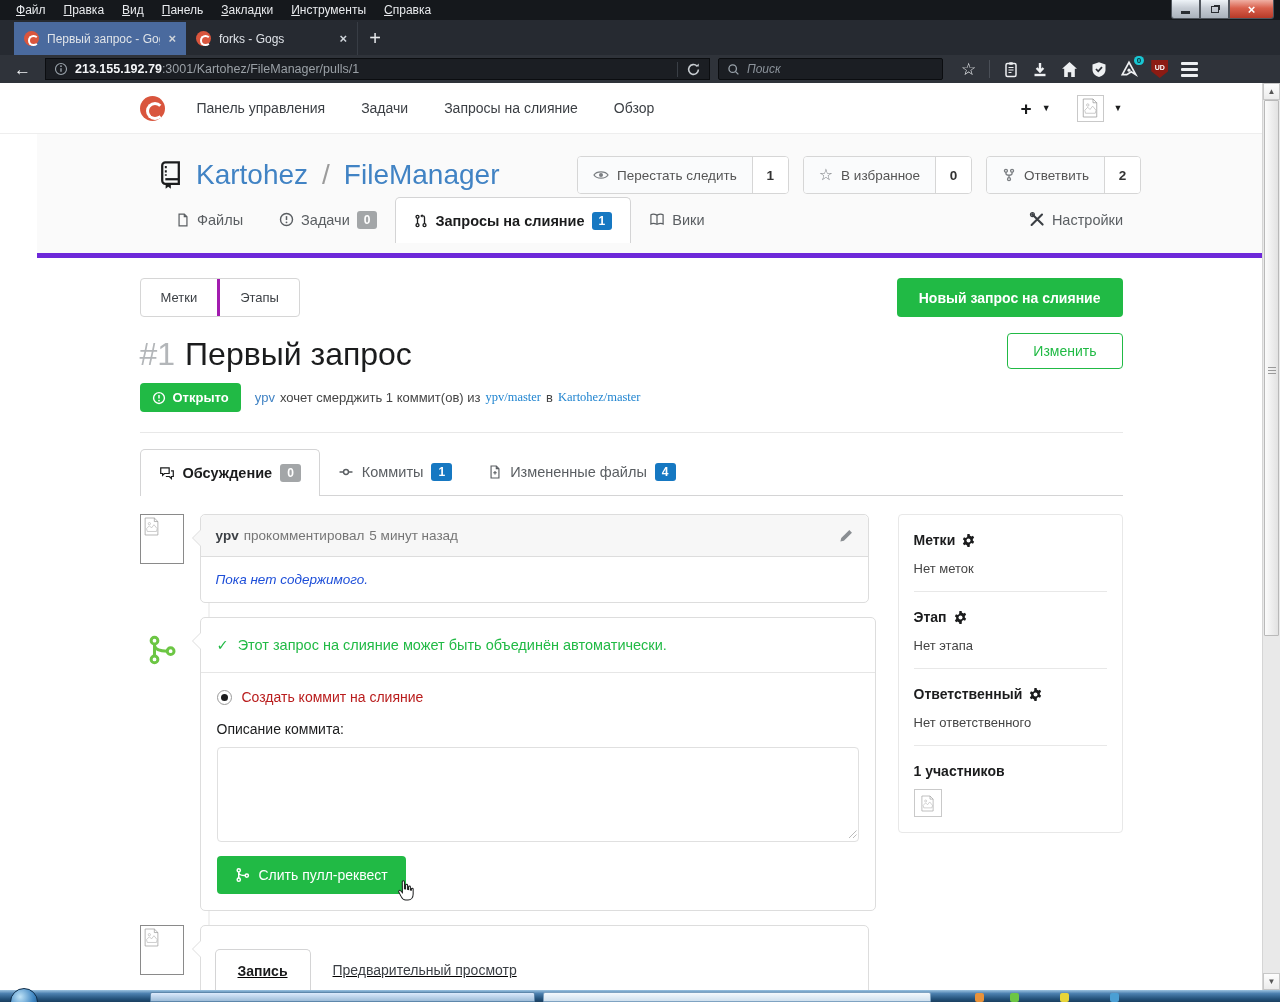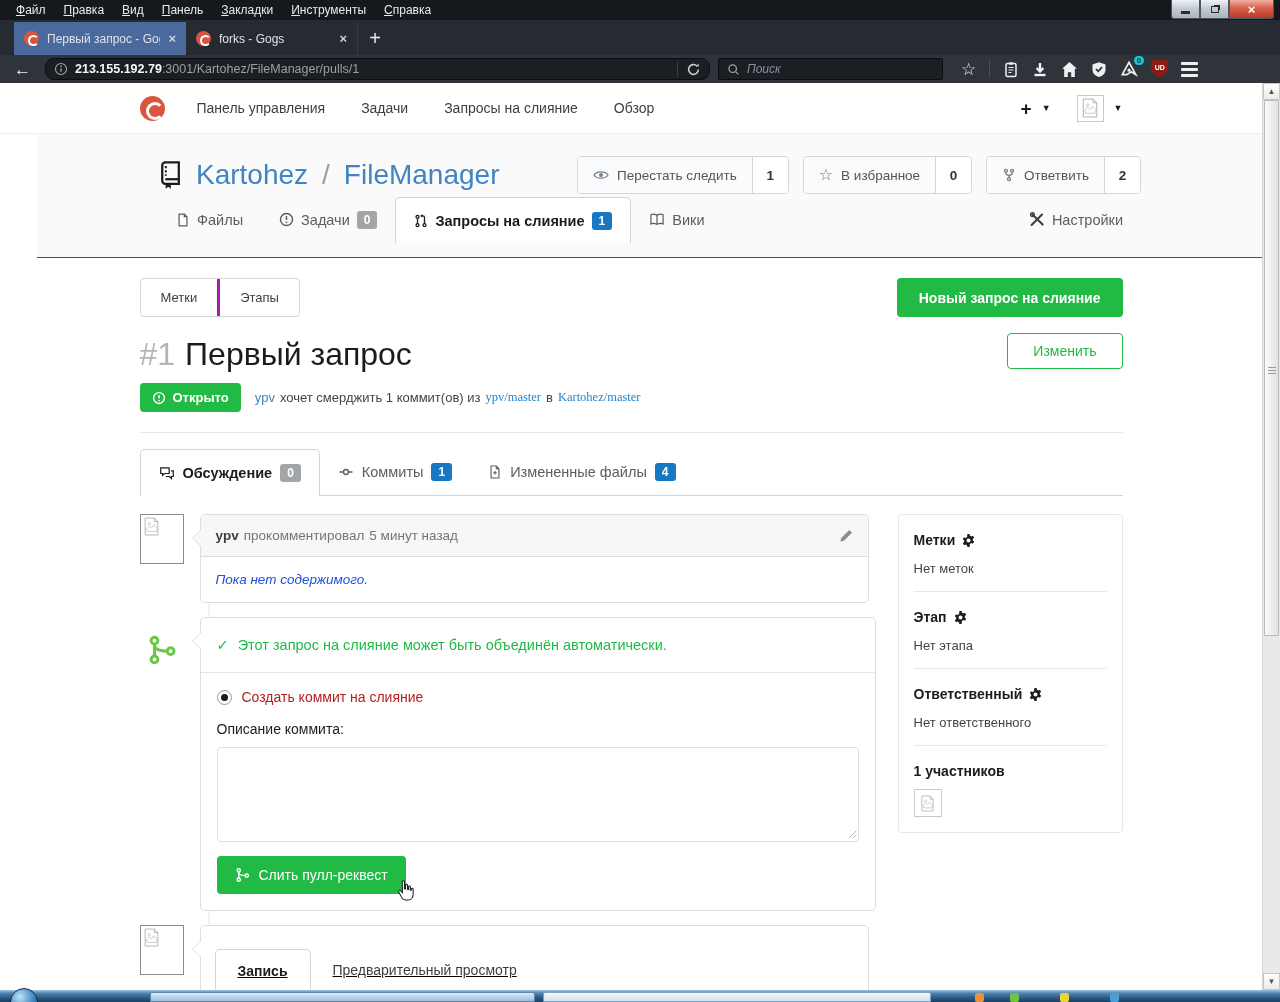--- a/index.html
+++ b/index.html
@@ -21,21 +21,21 @@
   .btab { display:flex; align-items:center; gap:8px; width:172px; height:33px; padding:0 10px; color:#dfe3e8; font-size:12px; border-right:1px solid #383d45; }
   .btab.active { background:#4a6a9e; border-right:none; }
   .btab .title { flex:1; overflow:hidden; white-space:nowrap; }
   .btab .tab-close { color:#cfd4da; font-size:13px; font-weight:bold; cursor:pointer; }
   .newtab { width:34px; height:33px; display:flex; align-items:center; justify-content:center; color:#e8eaed; font-size:20px; cursor:pointer; }
   .favicon { width:15px; height:15px; border-radius:50%; background:#d9553d; position:relative; flex:none; }
   .favicon::after { content:""; position:absolute; left:4px; top:4px; width:7px; height:7px; border:2px solid #fff; border-right-color:transparent; border-radius:50%; }
 
   .urlrow { position:absolute; top:55px; left:0; width:1280px; height:28px; background:#2f333a; display:flex; align-items:center; padding:0 8px; gap:8px; }
   .back-btn { color:#f2f4f6; font-size:17px; line-height:1; padding:0 6px; cursor:pointer; }
-  .urlfield { flex:none; width:665px; height:22px; background:#1b1e23; border:1px solid #0b0d10; border-radius:9px; display:flex; align-items:center; padding:0 8px; gap:7px; }
+  .urlfield { flex:none; width:665px; height:22px; background:#1b1e23; border:1px solid #0b0d10; border-radius:0; display:flex; align-items:center; padding:0 8px; gap:7px; }
   .urlfield .host { color:#f4f6f8; font-size:12.5px; font-weight:bold; }
   .urlfield .rest { color:#9aa0a6; font-size:12.5px; }
   .reload-seg { border-left:1px solid #3a3f46; padding-left:8px; margin-left:auto; display:flex; }
   .searchfield { width:225px; height:22px; background:#1b1e23; border:1px solid #0b0d10; border-radius:2px; display:flex; align-items:center; padding:0 8px; gap:7px; color:#8b929a; font-size:12px; font-style:italic; }
   .tool-icons { display:flex; align-items:center; gap:13px; margin-left:10px; }
   .tool-icons .sep { width:1px; height:18px; background:#4a4f57; }
   .badge-dot { position:absolute; top:-4px; right:-6px; background:#18c7d4; color:#05333a; font-size:8px; font-weight:bold; border-radius:5px; padding:0 3px; font-style:normal; }
   .ud-shield { width:17px; height:18px; background:#8c1b13; clip-path:polygon(0 0,100% 0,100% 62%,50% 100%,0 62%); color:#fff; font-size:7px; font-weight:bold; display:flex; justify-content:center; padding-top:4px; }
   .burger { display:flex; flex-direction:column; gap:3px; cursor:pointer; }
   .burger i { width:17px; height:3px; background:#eef0f2; border-radius:1px; }
@@ -48,21 +48,21 @@
   .gogs-nav { height:51px; border-bottom:1px solid #eee; }
   .gogs-nav .c { display:flex; align-items:center; height:100%; }
   .gogs-logo { width:25px; height:25px; border-radius:50%; background:#d9553d; position:relative; margin-right:32px; flex:none; }
   .gogs-logo::after { content:""; position:absolute; left:6px; top:6px; width:12px; height:12px; border:3px solid #fff; border-right-color:transparent; border-radius:50%; }
   .gogs-nav a.navlink { color:#3b3f44; font-size:14px; margin-right:36px; }
   .nav-right { margin-left:auto; display:flex; align-items:center; gap:10px; }
   .plus-glyph { font-size:19px; color:#1b1c1d; font-weight:bold; line-height:1; }
   .caret { font-size:9px; color:#1b1c1d; }
   .avatar-sm { width:27px; height:27px; border:1px solid #c9c9c9; background:#fff; display:flex; align-items:center; justify-content:center; }
 
-  .repo-strip { height:124px; background:#fafafa; border-bottom:1px solid #6d28d9;margin-left:37px; }
+  .repo-strip { height:124px; background:#fafafa; border-bottom:5px solid #6d28d9;margin-left:37px; }
   .repo-head { display:flex; align-items:center; padding-top:20px; height:62px; }
   .repo-title { display:flex; align-items:center; gap:12px; font-size:28px; }
   .repo-title a { color:#4183c4; }
   .repo-title .slash { color:#9b9b9b; margin:0 2px; }
   .repo-actions { margin-left:auto; display:flex; gap:14px; }
   .btn-group { display:flex; height:38px; border:1px solid #d6d6d6; border-radius:4px; overflow:hidden; background:#fff; }
   .btn-main { display:flex; align-items:center; gap:8px; padding:0 15px; background:#fafbfc; color:#555; font-size:13.5px; cursor:pointer; }
   .btn-count { display:flex; align-items:center; justify-content:center; min-width:36px; border-left:1px solid #d6d6d6; background:#fff; font-weight:bold; color:#333; font-size:13.5px; cursor:pointer; }
 
   .repo-tabs { display:flex; align-items:flex-end; height:46px; }

